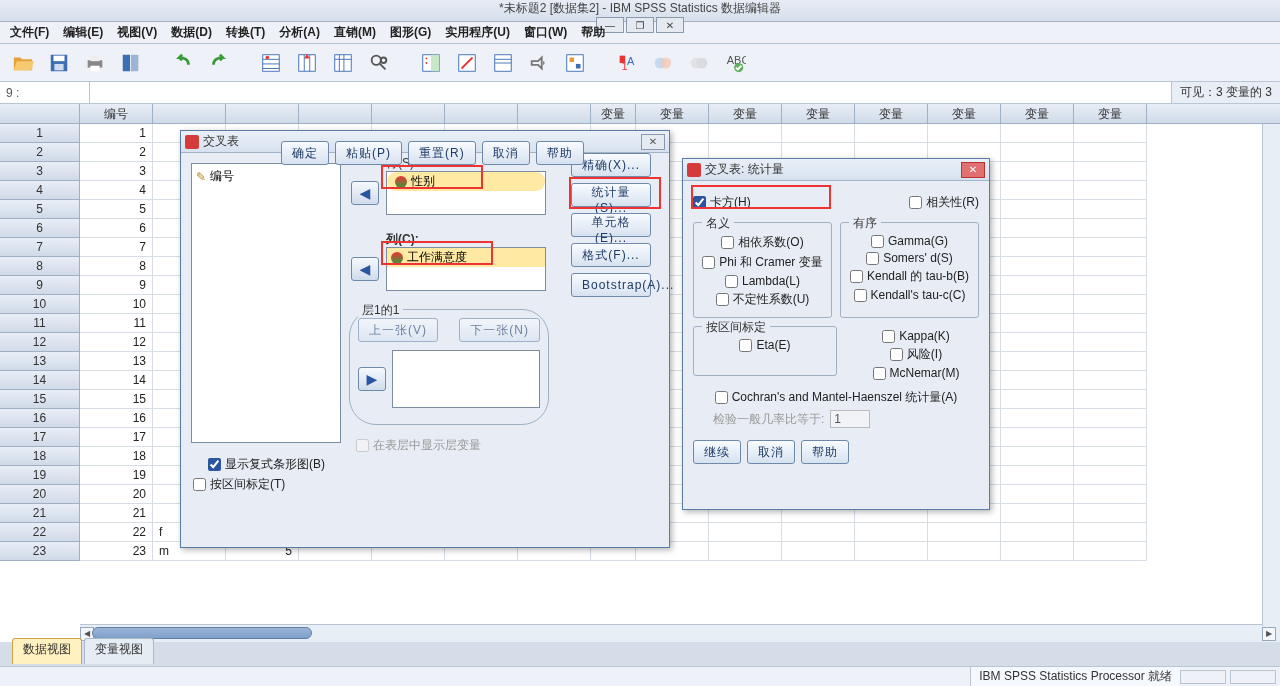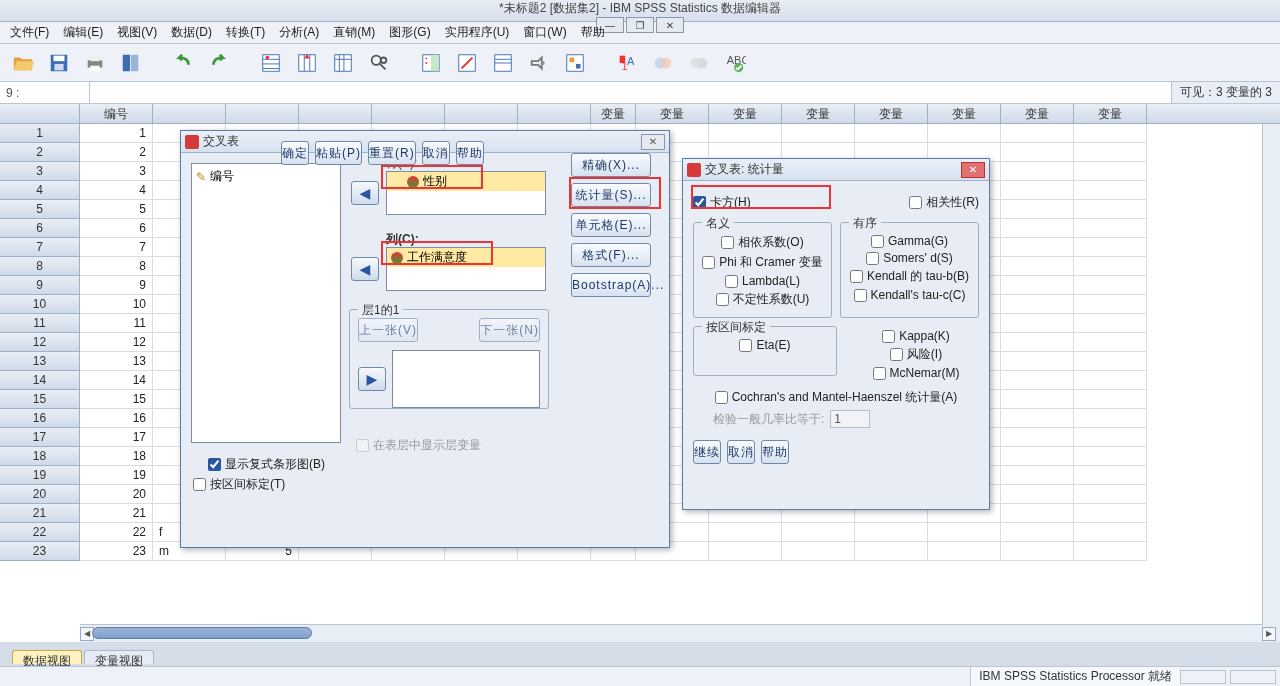--- a/index.html
+++ b/index.html
@@ -4,21 +4,21 @@
 <style>
 * { box-sizing: border-box; margin: 0; padding: 0; font-family: "Microsoft YaHei", Tahoma, sans-serif; font-size: 12px; }
 body { background: #d4dde8; width: 1280px; height: 686px; overflow: hidden; position: relative; }
 
 .titlebar { height: 22px; background: linear-gradient(#e8edf5,#d6dfeb); border-bottom: 1px solid #a7b6c7; display: flex; align-items: center; padding: 0 4px; flex-direction: column; }
 .titlebar .icon-spss { width: 14px; height: 14px; background: #d63b3b; margin-right: 4px; border-radius: 2px; }
 .titlebar .title { color: #444; flex: 1; }
 .titlebar .wbtns { display: flex; gap: 2px; }
 .wbtn { width: 28px; height: 16px; border: 1px solid #8a99ab; background: #e5eaf1; display: flex; align-items: center; justify-content: center; color: #444; font-size: 10px; }
 
-.menubar { height: 22px; background: #eef2f8; border-bottom: 1px solid #bac5d4; display: flex; align-items: center; padding: 0 4px; gap: 2px; }
+.menubar { height: 22px; background: #eef2f8; border-bottom: 1px solid #bac5d4; display: flex; align-items: center; padding: 0 4px; gap: 2px; font-weight: bold; }
 .menubar span { padding: 2px 6px; color: #222; }
 
 .toolbar { height: 38px; background: #eef2f8; border-bottom: 1px solid #bac5d4; display: flex; align-items: center; padding: 2px 8px; gap: 6px; }
 .tbtn { width: 30px; height: 30px; border: 1px solid transparent; display: flex; align-items: center; justify-content: center; border-radius: 3px; }
 .tbtn svg { width: 22px; height: 22px; }
 
 .formula-row { height: 22px; background: #fff; border-bottom: 1px solid #bac5d4; display: flex; align-items: center; }
 .formula-row .cellref { width: 90px; padding: 0 6px; color: #555; border-right: 1px solid #bac5d4; height: 100%; display: flex; align-items: center; }
 .formula-row .spacer { flex: 1; }
 .formula-row .visible-label { padding: 0 8px; color: #333; border-left: 1px solid #bac5d4; height: 100%; display: flex; align-items: center; background: #e9eef6; }
@@ -33,39 +33,39 @@
 .grid-row .cell { width: 73px; border-right: 1px solid #d7dde5; border-bottom: 1px solid #d7dde5; text-align: right; padding: 0 6px; line-height: 18px; color: #222; overflow: hidden; }
 .grid-row .cell.txt { text-align: left; }
 
 .hscroll { position: absolute; left: 80px; right: 0; bottom: 0; height: 18px; background: #e8eef6; border-top: 1px solid #bac5d4; display: flex; align-items: center; }
 .hscroll .thumb { position: absolute; left: 12px; width: 220px; height: 12px; background: linear-gradient(#9cb4d6,#7fa0cc); border: 1px solid #5f7fa5; border-radius: 6px; top: 2px; }
 .hscroll .arr { width: 14px; height: 14px; border: 1px solid #98a9bd; background: #f3f6fb; margin: 0 2px; display: flex; align-items: center; justify-content: center; font-size: 8px; color: #555; position: absolute; }
 .hscroll .arr.left { left: -2px; }
 .hscroll .arr.right { right: 2px; }
 .vscroll { position: absolute; top: 124px; bottom: 60px; right: 0; width: 18px; background: #e8eef6; border-left: 1px solid #bac5d4; }
 
-.bottom-tabs { position: absolute; left: 4px; bottom: 22px; height: 14px; display: flex; padding-left: 8px; }
+.bottom-tabs { position: absolute; left: 4px; bottom: 22px; height: 26px; display: flex; padding-left: 8px; }
 .btab { padding: 2px 10px; border: 1px solid #cfa64a; background: #fff1c0; color: #333; margin-right: 2px; border-bottom: none; border-radius: 3px 3px 0 0; }
 .btab.inactive { background: #e6ecf4; border-color: #aab8c9; }
 
 .statusbar { position: absolute; left: 0; right: 0; bottom: 0; height: 20px; background: #eef2f8; border-top: 1px solid #bac5d4; display: flex; align-items: center; }
 .statusbar .status-right { margin-left: auto; padding: 0 8px; color: #333; border-left: 1px solid #bac5d4; height: 100%; display: flex; align-items: center; background: #f5f8fc; }
 .statusbar .empty-box { width: 46px; height: 14px; border: 1px solid #bac5d4; margin-right: 4px; }
 
 
 .dlg { position: absolute; background: #e8edf5; border: 1px solid #5c7ca8; box-shadow: 2px 2px 6px rgba(0,0,0,0.3); }
 .dlg .dlg-title { height: 22px; background: linear-gradient(#eaf0f8,#d7e1ef); border-bottom: 1px solid #a3b3c7; display: flex; align-items: center; padding: 0 4px; color: #333; }
 .dlg .dlg-title .ticon { width: 14px; height: 14px; background: #d63b3b; border-radius: 2px; margin-right: 4px; display: inline-block; }
 .dlg .dlg-title .spacer { flex: 1; }
 .dlg .dbtn { width: 24px; height: 16px; border: 1px solid #8a99ab; background: #e5eaf1; display: flex; align-items: center; justify-content: center; font-size: 10px; color: #555; }
 .dlg .body { padding: 10px; position: relative; }
 .dlg .listbox { background: #fff; border: 1px solid #7c8da2; }
 .dlg .label { color: #333; }
 .dlg .move-btn { width: 28px; height: 24px; border: 1px solid #6f89ab; background: linear-gradient(#f6f9fd,#d0dcec); border-radius: 3px; display: flex; align-items: center; justify-content: center; color: #2a55a0; font-size: 14px; }
-.dlg .push-btn { height: 24px; padding: 0 0; border: 1px solid #6f89ab; background: linear-gradient(#f8fbff,#d7e2f0); border-radius: 3px; color: #1e3a66; letter-spacing: 1px; }
+.dlg .push-btn { height: 24px; padding: 0 10px; border: 1px solid #6f89ab; background: linear-gradient(#f8fbff,#d7e2f0); border-radius: 3px; color: #1e3a66; letter-spacing: 1px; }
 .dlg .wide-btn { width: 80px; }
 .dlg input[type=checkbox] { vertical-align: middle; margin-right: 4px; }
 .groupbox { border: 1px solid #9fb0c4; border-radius: 3px; padding: 8px 8px 6px 8px; position: relative; margin-top: 8px; }
 .groupbox > .legend { position: absolute; top: -8px; left: 8px; background: #e8edf5; padding: 0 4px; color: #333; }
 .check-line { display: flex; align-items: center; margin: 3px 0; color: #222; justify-content: center; }
 .red-box { border: 2px solid #e33; position: absolute; pointer-events: none; }
 .navy-check { accent-color: #2a55a0; }
 .yellow-sel { background: #ffe9a3; }
 </style>
 </head>
@@ -698,39 +698,39 @@
 
     <div class="listbox" style="position:absolute; left:10px; top:10px; width:150px; height:280px; padding:4px;">
       <div style="display:flex;align-items:center;gap:4px;">
         <span style="color:#b8860b;">✎</span>
         <span>编号</span>
       </div>
     </div>
 
     <div class="label" style="position:absolute; left:205px; top:2px;">行(S):</div>
     <div class="listbox" style="position:absolute; left:205px; top:18px; width:160px; height:44px;">
-      <div class="yellow-sel" style="padding:1px 20px; display:flex; align-items:center; gap:4px;">
+      <div class="yellow-sel" style="padding:1px 8px; display:flex; align-items:center; gap:4px;border-radius:9px;">
         <span style="display:inline-block;width:12px;height:12px;border-radius:50%;background:linear-gradient(#e33,#3a9a3a);"></span>
         <span>性别</span>
       </div>
     </div>
     <button class="move-btn" style="position:absolute; left:170px; top:28px;">◀</button>
     <div class="red-box" style="left:200px; top:12px; width:102px; height:24px;"></div>
 
     <div class="label" style="position:absolute; left:205px; top:78px;font-weight:bold;">列(C):</div>
     <div class="listbox" style="position:absolute; left:205px; top:94px; width:160px; height:44px;">
       <div class="yellow-sel" style="padding:1px 4px; display:flex; align-items:center; gap:4px;">
         <span style="display:inline-block;width:12px;height:12px;border-radius:50%;background:linear-gradient(#e33,#3a9a3a);"></span>
         <span>工作满意度</span>
       </div>
     </div>
     <button class="move-btn" style="position:absolute; left:170px; top:104px;">◀</button>
     <div class="red-box" style="left:200px; top:88px; width:112px; height:24px;"></div>
 
-    <div class="groupbox" style="position:absolute; left:168px; top:148px; width:200px; height:100px;">
+    <div class="groupbox" style="position:absolute; left:168px; top:148px; width:200px; height:116px;border-radius:27px;">
       <div class="legend">层1的1</div>
       <div style="display:flex; justify-content:space-between;">
         <button class="push-btn" style="opacity:0.6">上一张(V)</button>
         <button class="push-btn" style="opacity:0.6">下一张(N)</button>
       </div>
       <div style="display:flex; gap:6px; margin-top:8px; align-items:center;">
         <button class="move-btn">▶</button>
         <div class="listbox" style="width:150px; height:58px;"></div>
       </div>
     </div>

